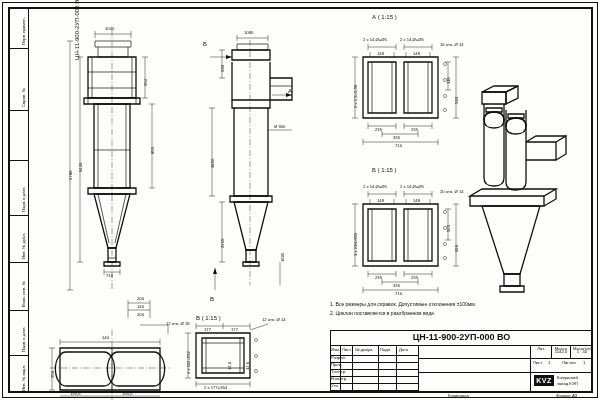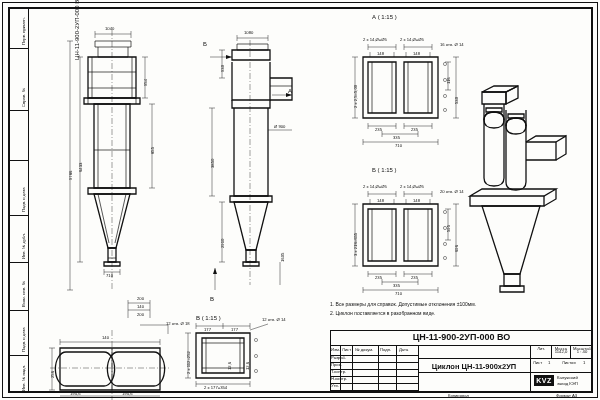--- a/index.html
+++ b/index.html
@@ -333,21 +333,20 @@
   <div class="t" style="left:331px;top:384px;">Утв.</div>
 
   <div class="ln" style="left:418px;top:358px;width:112px;height:1px;"></div>
   <div class="ln" style="left:530px;top:345px;width:1px;height:48px;"></div>
   <div class="ln" style="left:530px;top:358px;width:63px;height:1px;"></div>
   <div class="ln" style="left:530px;top:372px;width:63px;height:1px;"></div>
   <div class="ln" style="left:418px;top:372px;width:112px;height:1px;"></div>
   <div class="ln" style="left:551px;top:345px;width:1px;height:13px;"></div>
   <div class="ln" style="left:570px;top:345px;width:1px;height:13px;"></div>
 
-  <div class="t t7 ctr" style="left:418px;top:363px;width:112px;">Циклон ЦН-11-900х2УП</div>
 
   <div class="t ctr" style="left:531px;top:347px;width:20px;">Лит.</div>
   <div class="t ctr" style="left:552px;top:347px;width:18px;">Масса</div>
   <div class="t ctr" style="left:571px;top:347px;width:22px;">Масштаб</div>
   <div class="t ctr" style="left:548px;top:350px;width:26px;">1142,0</div>
   <div class="t ctr" style="left:571px;top:350px;width:22px;">1 : 40</div>
 
   <div class="t" style="left:533px;top:361px;">Лист</div>
   <div class="t" style="left:548px;top:361px;">1</div>
   <div class="t" style="left:562px;top:361px;">Листов</div>

